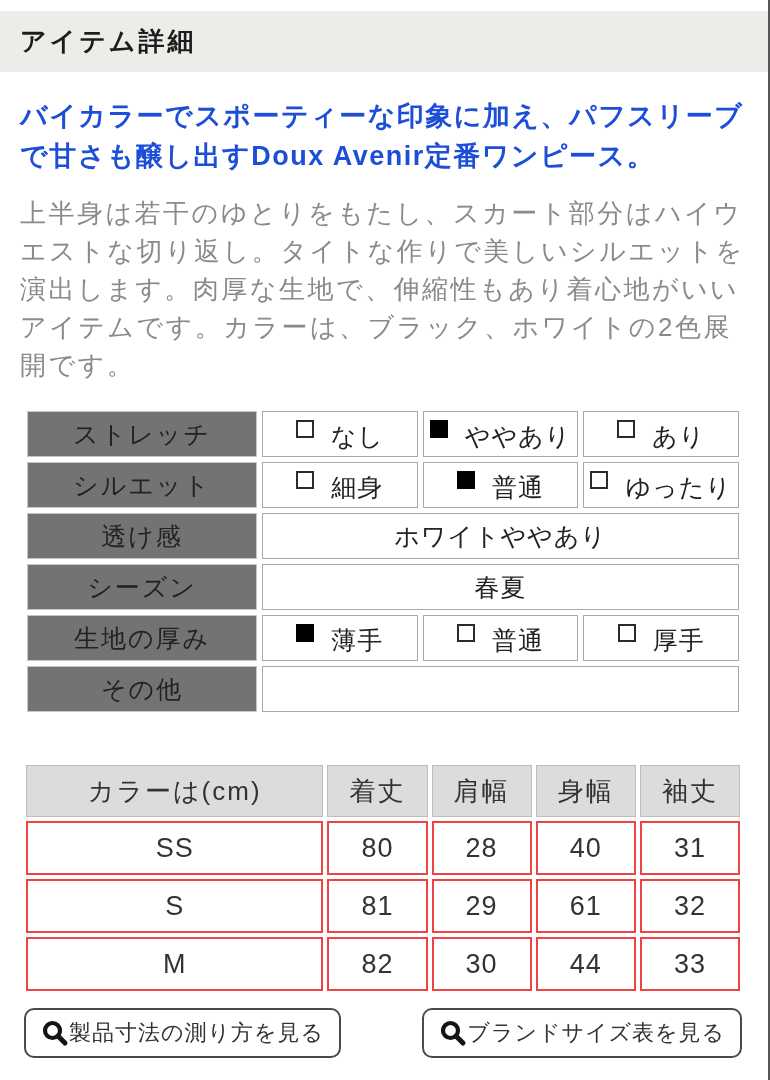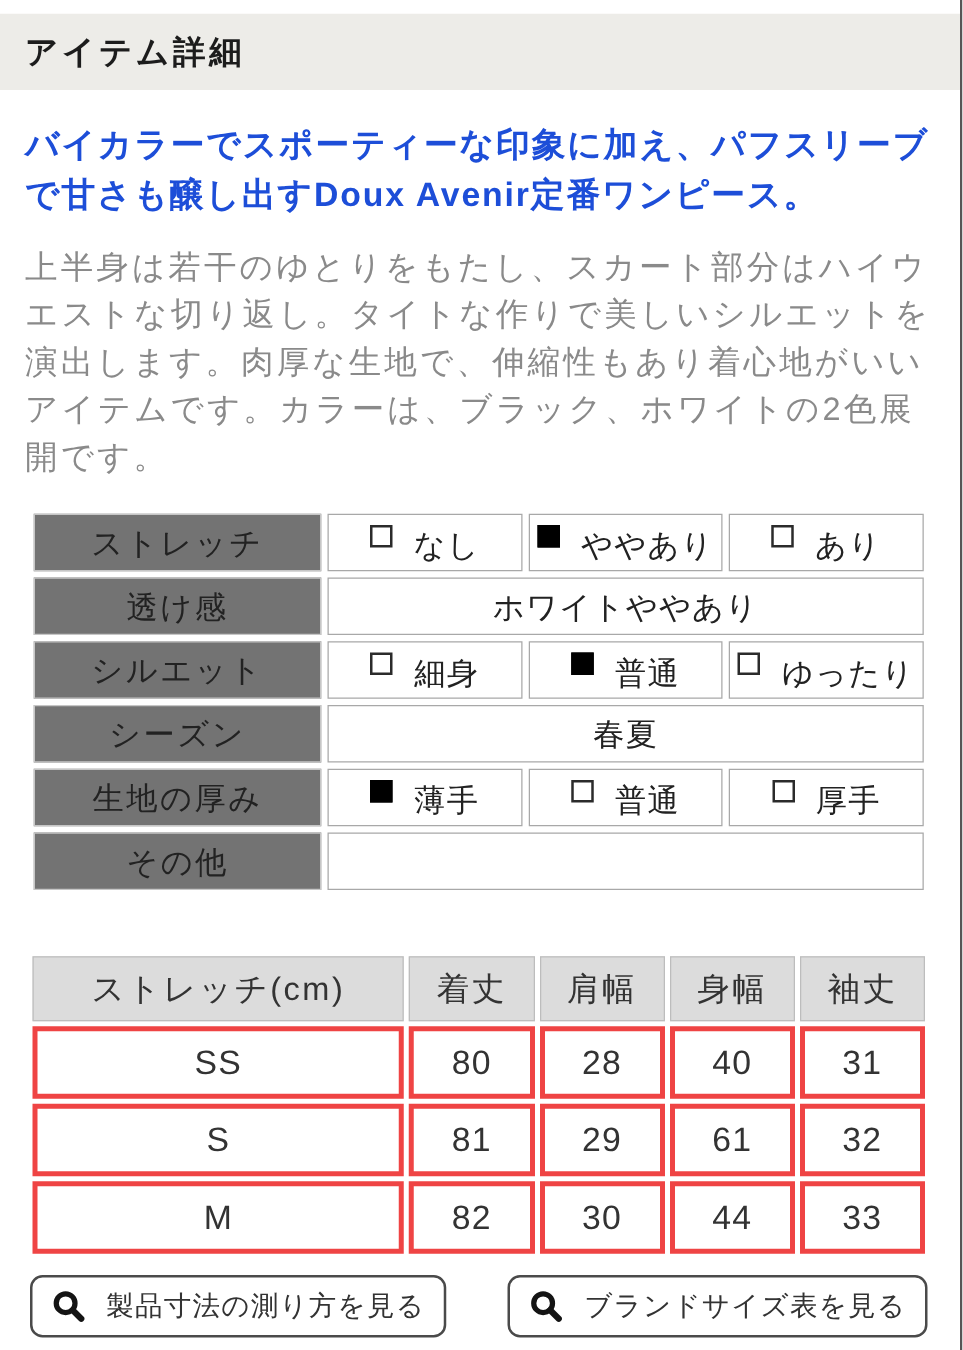--- a/index.html
+++ b/index.html
@@ -110,39 +110,39 @@
     font-weight: normal;
     font-size: 26px;
     color: #333333;
     letter-spacing: 2px;
     text-align: center;
     height: 50px;
     padding: 0;
   }
   table.sizes td {
     background: #ffffff;
-    border: 4px solid #ef4444;
+    border: 2px solid #ef4444;
     text-align: center;
     font-size: 27px;
     color: #333333;
     letter-spacing: 1px;
     height: 50px;
     padding: 0;
   }
   
   .btn-row {
     display: flex;
     justify-content: space-between;
     margin: 13px 26px 0 24px;
   }
   .btn {
     display: inline-flex;
     align-items: center;
     justify-content: center;
-    gap: 16px;
+    gap: 0;
     height: 50px;
     box-sizing: border-box;
     padding: 0 15px;
     background: #ffffff;
     border: 2px solid #4a4a4a;
     border-radius: 10px;
     font-size: 22px;
     color: #333333;
     letter-spacing: 1px;
     cursor: pointer;
@@ -191,43 +191,43 @@
             </span>
         </td>
         <td class="fval">
           <span class="opt">
               <span class="cb" data-checked="false"></span>
               <span>あり</span>
             </span>
         </td>
       </tr>
       <tr>
+        <th class="flabel">シルエット</th>
+        <td class="fval">
+          <span class="opt">
+              <span class="cb" data-checked="false"></span>
+              <span>細身</span>
+            </span>
+        </td>
+        <td class="fval">
+          <span class="opt">
+              <span class="cb" data-checked="true"></span>
+              <span>普通</span>
+            </span>
+        </td>
+        <td class="fval">
+          <span class="opt">
+              <span class="cb" data-checked="false"></span>
+              <span>ゆったり</span>
+            </span>
+        </td>
+      </tr>
+      <tr>
         <th class="flabel">透け感</th>
         <td class="fval" colspan="3">ホワイトややあり</td>
-      </tr>
-      <tr>
-        <th class="flabel">シルエット</th>
-        <td class="fval">
-          <span class="opt">
-              <span class="cb" data-checked="false"></span>
-              <span>細身</span>
-            </span>
-        </td>
-        <td class="fval">
-          <span class="opt">
-              <span class="cb" data-checked="true"></span>
-              <span>普通</span>
-            </span>
-        </td>
-        <td class="fval">
-          <span class="opt">
-              <span class="cb" data-checked="false"></span>
-              <span>ゆったり</span>
-            </span>
-        </td>
       </tr>
       <tr>
         <th class="flabel">シーズン</th>
         <td class="fval" colspan="3">春夏</td>
       </tr>
       <tr>
         <th class="flabel">生地の厚み</th>
         <td class="fval">
           <span class="opt">
               <span class="cb" data-checked="true"></span>
@@ -257,21 +257,21 @@
   <table class="sizes">
     <colgroup>
       <col style="width:42.6%">
         <col style="width:14.35%">
         <col style="width:14.35%">
         <col style="width:14.35%">
         <col style="width:14.35%">
     </colgroup>
     <thead>
       <tr>
-        <th>ストレッチ(cm)</th>
+        <th>カラーは(cm)</th>
         <th>着丈</th>
         <th>肩幅</th>
         <th>身幅</th>
         <th>袖丈</th>
       </tr>
     </thead>
     <tbody>
       <tr>
         <td>SS</td>
         <td>80</td>

